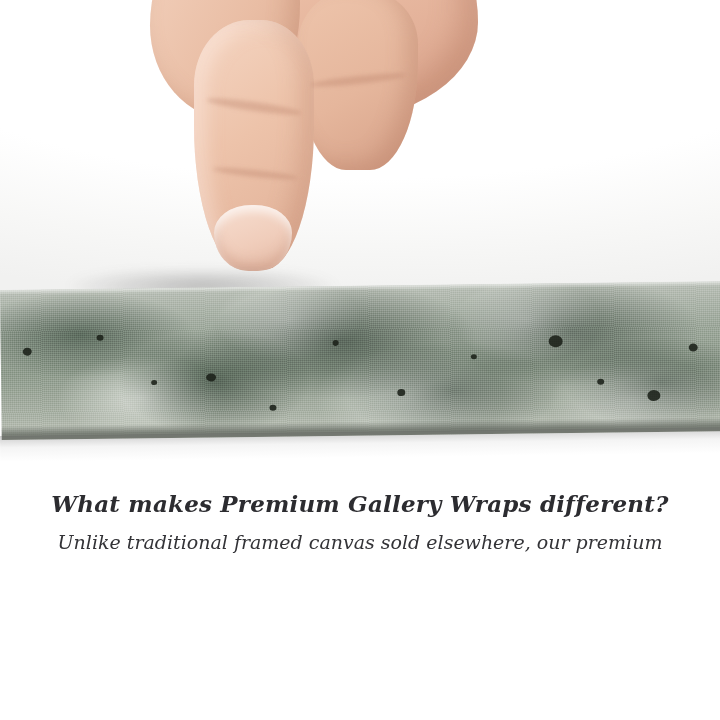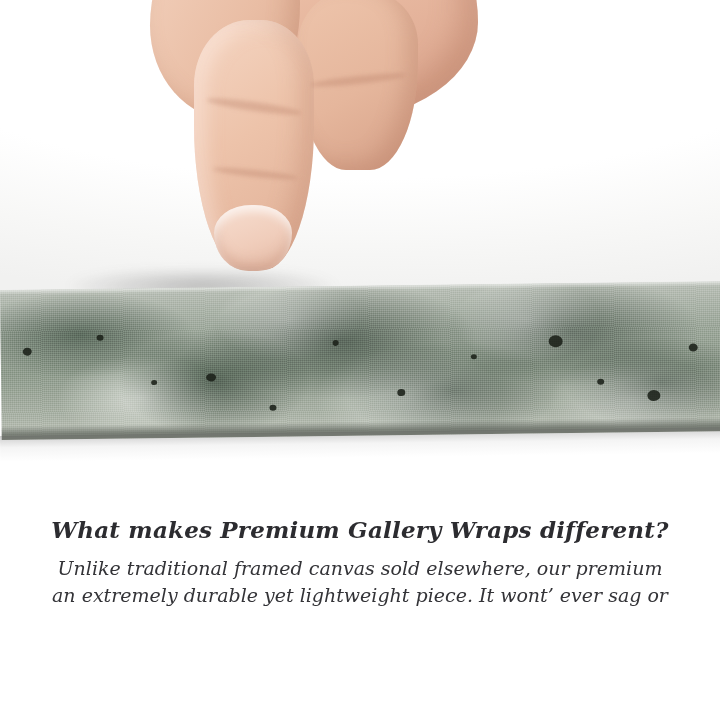--- a/index.html
+++ b/index.html
@@ -189,21 +189,21 @@
     height: 26px;
     background: linear-gradient(180deg, rgba(90,90,90,0.30) 0%, rgba(150,150,150,0.10) 45%, rgba(255,255,255,0) 100%);
     transform: rotate(-0.7deg);
     transform-origin: 0 0;
   }
 
   
   .copy {
     position: absolute;
     left: 0;
-    top: 516px;
+    top: 490px;
     width: 720px;
     text-align: center;
     color: #2f2f33;
     font-family: "DejaVu Serif", serif;
   }
   .copy h2 {
     margin: 0 0 8px 0;
     font-size: 23px;
     font-style: italic;
     font-weight: 700;
@@ -262,17 +262,16 @@
       <div class="canvas-bottom-edge"></div>
     </div>
 
     <div class="band-drop-shadow"></div>
   </div>
 
   <div class="copy">
     <h2>What makes Premium Gallery Wraps different?</h2>
     <p>
       <span class="line">Unlike traditional framed canvas sold elsewhere, our premium</span>
-      <span class="line">an extremely durable yet lightweight piece. It wont’ ever sag or</span>
     </p>
   </div>
 
 </div>
 
 </body></html>

